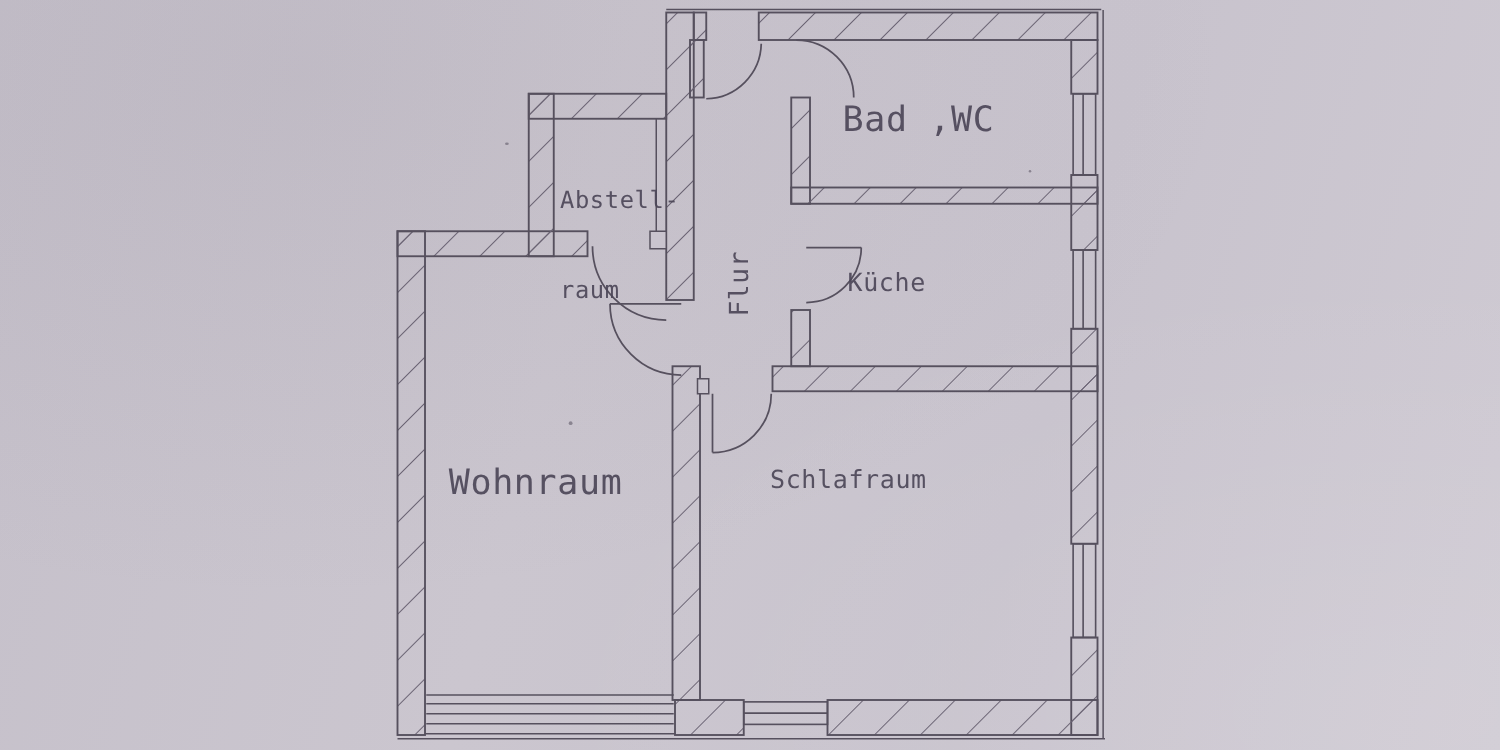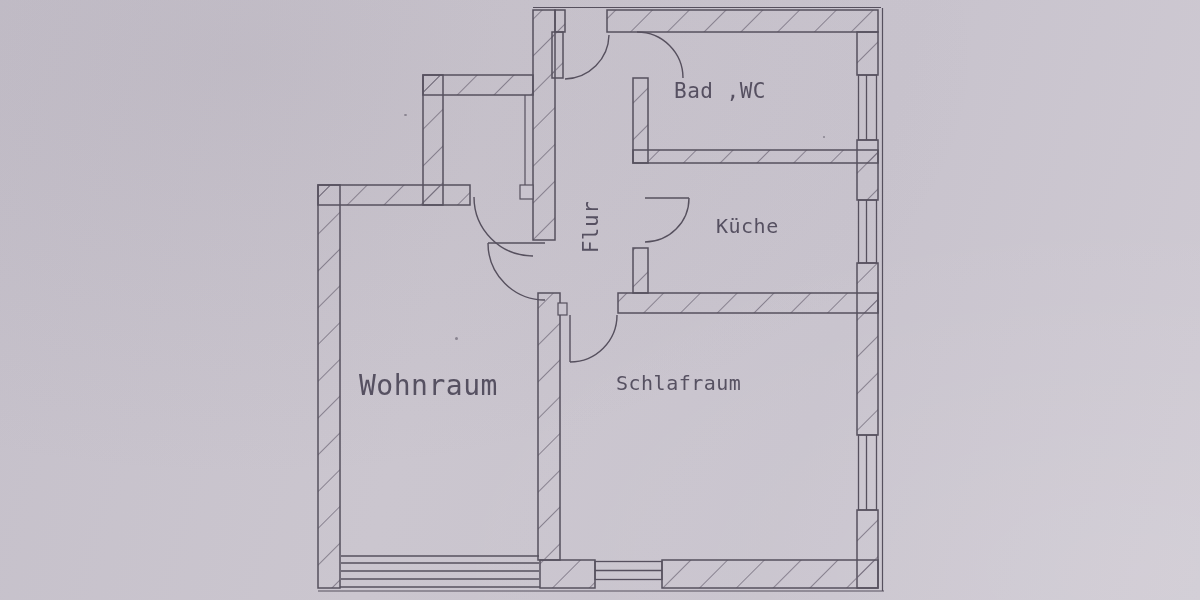--- a/index.html
+++ b/index.html
@@ -15,22 +15,22 @@
   }
   svg.plan{position:absolute;left:0;top:0;}
   .label{
     position:absolute;
     color:rgba(76,70,88,0.92);
     letter-spacing:0.5px;
     white-space:pre;
     user-select:none;
   }
   .lbl-abstellraum{left:448px;top:100px;font-size:19px;line-height:24px;}
-  .lbl-badwc{left:674px;top:79px;font-size:21px;}
-  .lbl-kueche{left:716px;top:214px;font-size:20px;}
+  .lbl-badwc{left:674px;top:79px;font-size:28px;}
+  .lbl-kueche{left:678px;top:214px;font-size:20px;}
   .lbl-flur{left:591px;top:227px;font-size:21px;transform:translate(-50%,-50%) rotate(-90deg);}
   .lbl-wohnraum{left:359px;top:369px;font-size:28px;}
   .lbl-schlafraum{left:616px;top:371px;font-size:20px;}
   .speck{position:absolute;background:rgba(86,80,94,0.55);border-radius:50%;}
 </style>
 </head>
 <body>
 
 <div class="stage">
 
@@ -110,20 +110,24 @@
     <g stroke="#56505e" stroke-width="1.2" fill="#c9c4ce">
       <line x1="525" y1="95" x2="525" y2="185" fill="none"></line>
       <rect x="520" y="185" width="13" height="14"></rect>
       <rect x="558" y="303" width="9" height="12"></rect>
       <line x1="882.5" y1="8" x2="882.5" y2="591" fill="none"></line>
       <line x1="318" y1="591" x2="884" y2="591" fill="none"></line>
       <line x1="533" y1="7.5" x2="881" y2="7.5" fill="none"></line>
     </g>
   </svg>
 
+  <div class="label lbl-abstellraum">
+    <div>Abstell-</div>
+    <div>raum</div>
+  </div>
   <div class="label lbl-badwc">Bad ,WC</div>
   <div class="label lbl-kueche">Küche</div>
   <div class="label lbl-flur">Flur</div>
   <div class="label lbl-wohnraum">Wohnraum</div>
   <div class="label lbl-schlafraum">Schlafraum</div>
 
   <div class="speck" style="left:404px;top:114px;width:3px;height:2px;"></div>
   <div class="speck" style="left:455px;top:337px;width:3px;height:3px;"></div>
   <div class="speck" style="left:823px;top:136px;width:2px;height:2px;"></div>
 

